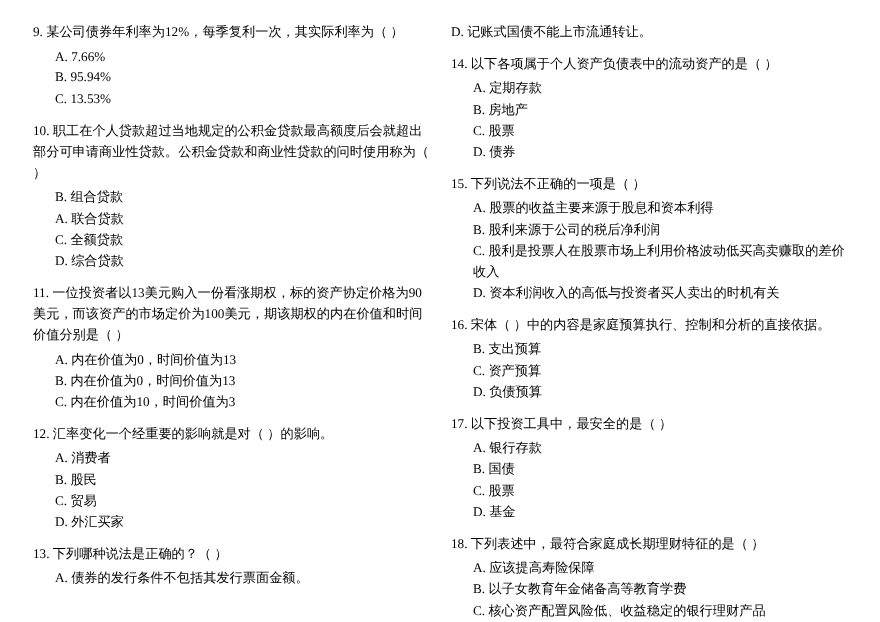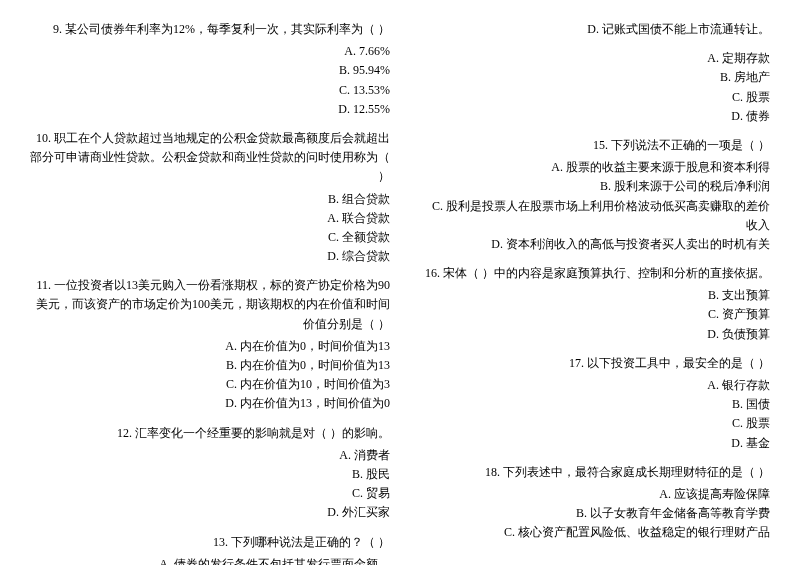--- a/index.html
+++ b/index.html
@@ -18,21 +18,20 @@
     }
     .page-content {
       display: flex;
       gap: 20px;
     }
     .column {
       flex: 1;
     }
     .question {
       margin-bottom: 10px;
-      text-align: right;
     }
     .question-title {
       line-height: 1.6;
       text-indent: 0;
       margin-bottom: 3px;
     }
     .option {
       padding-left: 20px;
       line-height: 1.6;
     }
@@ -40,53 +39,52 @@
 </head>
 <body>
 
 <div class="page-content">
   <div class="column" id="left-col">
   <div class="question">
         <div class="question-title">9. 某公司债券年利率为12%，每季复利一次，其实际利率为（    ）</div>
         <div class="option">A. 7.66%</div>
         <div class="option">B. 95.94%</div>
         <div class="option">C. 13.53%</div>
-        <div class="option">D. 12.55%</div>
       </div>
       <div class="question">
         <div class="question-title">10. 职工在个人贷款超过当地规定的公积金贷款最高额度后会就超出部分可申请商业性贷款。公积金贷款和商业性贷款的问时使用称为（    ）</div>
         <div class="option">B. 组合贷款</div>
         <div class="option">A. 联合贷款</div>
         <div class="option">C. 全额贷款</div>
         <div class="option">D. 综合贷款</div>
       </div>
       <div class="question">
         <div class="question-title">11. 一位投资者以13美元购入一份看涨期权，标的资产协定价格为90美元，而该资产的市场定价为100美元，期该期权的内在价值和时间价值分别是（    ）</div>
         <div class="option">A. 内在价值为0，时间价值为13</div>
         <div class="option">B. 内在价值为0，时间价值为13</div>
         <div class="option">C. 内在价值为10，时间价值为3</div>
-        <div class="option">D. 内在价值为13，时间价值为0</div>
       </div>
       <div class="question">
         <div class="question-title">12. 汇率变化一个经重要的影响就是对（    ）的影响。</div>
         <div class="option">A. 消费者</div>
         <div class="option">B. 股民</div>
         <div class="option">C. 贸易</div>
         <div class="option">D. 外汇买家</div>
       </div>
       <div class="question">
         <div class="question-title">13. 下列哪种说法是正确的？（    ）</div>
         <div class="option">A. 债券的发行条件不包括其发行票面金额。</div>
       </div>
     </div>
   <div class="column" id="right-col">
   <div class="question">
         <div class="question-title">D. 记账式国债不能上市流通转让。</div>
       </div>
       <div class="question">
+        <div class="question-title">14. 以下各项属于个人资产负债表中的流动资产的是（    ）</div>
         <div class="option">A. 定期存款</div>
         <div class="option">B. 房地产</div>
         <div class="option">C. 股票</div>
         <div class="option">D. 债券</div>
       </div>
       <div class="question">
         <div class="question-title">15. 下列说法不正确的一项是（    ）</div>
         <div class="option">A. 股票的收益主要来源于股息和资本利得</div>
         <div class="option">B. 股利来源于公司的税后净利润</div>
         <div class="option">C. 股利是投票人在股票市场上利用价格波动低买高卖赚取的差价收入</div>

